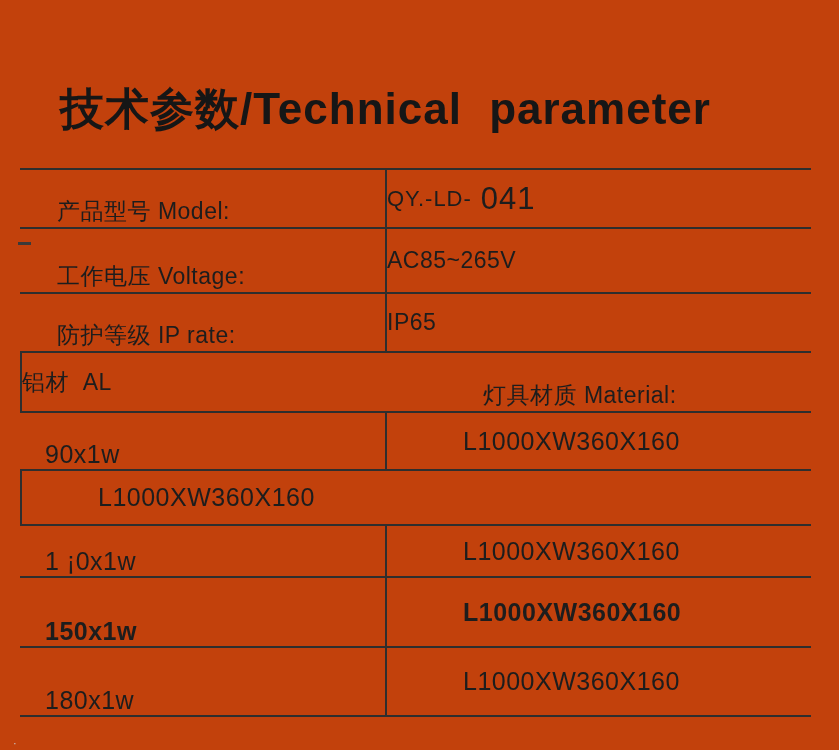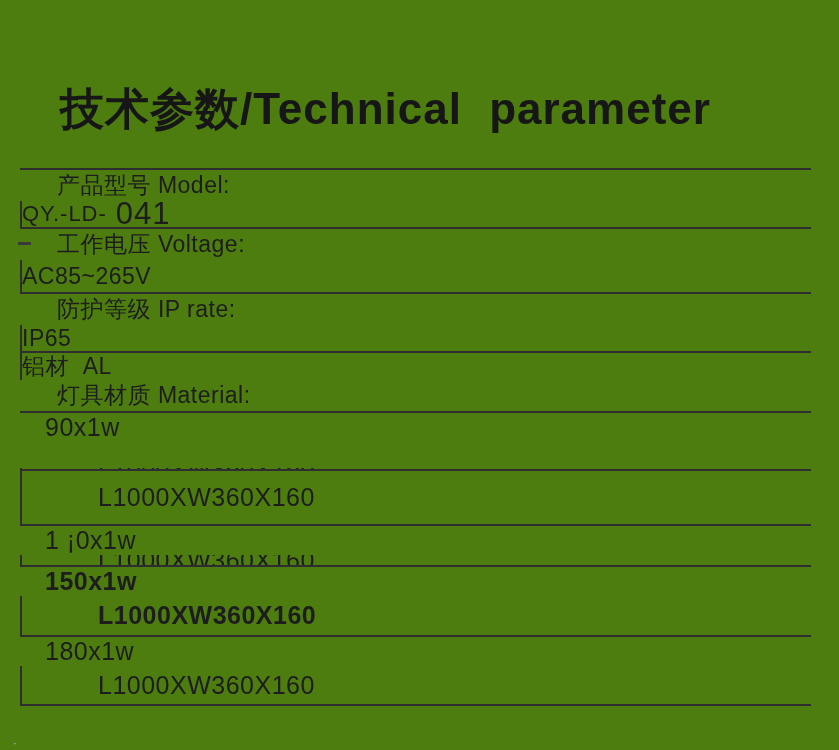--- a/index.html
+++ b/index.html
@@ -1,19 +1,19 @@
 <!DOCTYPE html>
 <html><head>
 <meta charset="utf-8">
 <style>
   html,body{margin:0;padding:0;background:#ffffff;}
   .page{
     position:relative;
     width:839px;height:750px;
-    background:#4d7c0f;
+    background:#c2410c;
     font-family:"Liberation Sans","DejaVu Sans",sans-serif;
     color:#1d1d1d;
     overflow:hidden;
   }
   .title{
     position:absolute;
     left:60px;top:80px;
     font-size:44px;
     font-weight:bold;
     letter-spacing:1px;
@@ -25,38 +25,37 @@
     position:absolute;
     left:20px;top:168px;
     width:791px;
     border-top:2px solid #2e2e2e;
     box-sizing:border-box;
   }
   .row{
     display:flex;
     border-bottom:2px solid #2e2e2e;
     box-sizing:border-box;
-    align-items:flex-start;
-    flex-direction:column;
+    align-items:flex-end;
   }
   .cell{
     display:flex;
     align-items:center;
     box-sizing:border-box;
     white-space:pre;
     overflow:hidden;
   }
   .cell.label{width:365px;}
   .cell.value{flex:1;border-left:2px solid #2e2e2e;align-self:stretch;}
   
   .r0{height:59px;}.r1{height:65px;}.r2{height:59px;}.r3{height:60px;}
   .param .label{padding-left:37px;font-size:23px;letter-spacing:0.5px;}
   .param .value{font-size:23px;letter-spacing:0.5px;}
   
-  .r4{height:58px;gap:26px;}.r5{height:55px;}.r6{height:41px;}.r7{height:70px;font-weight:bold;}.r8{height:69px;}
+  .r4{height:58px;}.r5{height:55px;}.r6{height:52px;}.r7{height:70px;font-weight:bold;}.r8{height:69px;}
   .watt .label{padding-left:25px;font-size:25px;letter-spacing:0.5px;}
   .watt .value{padding-left:76px;font-size:25px;letter-spacing:0.5px;}
   .model-prefix{font-size:22px;letter-spacing:1px;}
   .model-number{font-size:31px;margin-left:9px;letter-spacing:1px;}
   
   .artifact-dash{
     position:absolute;left:18px;top:242px;
     width:13px;height:3px;background:#3a3a3a;
   }
   .artifact-speck{

